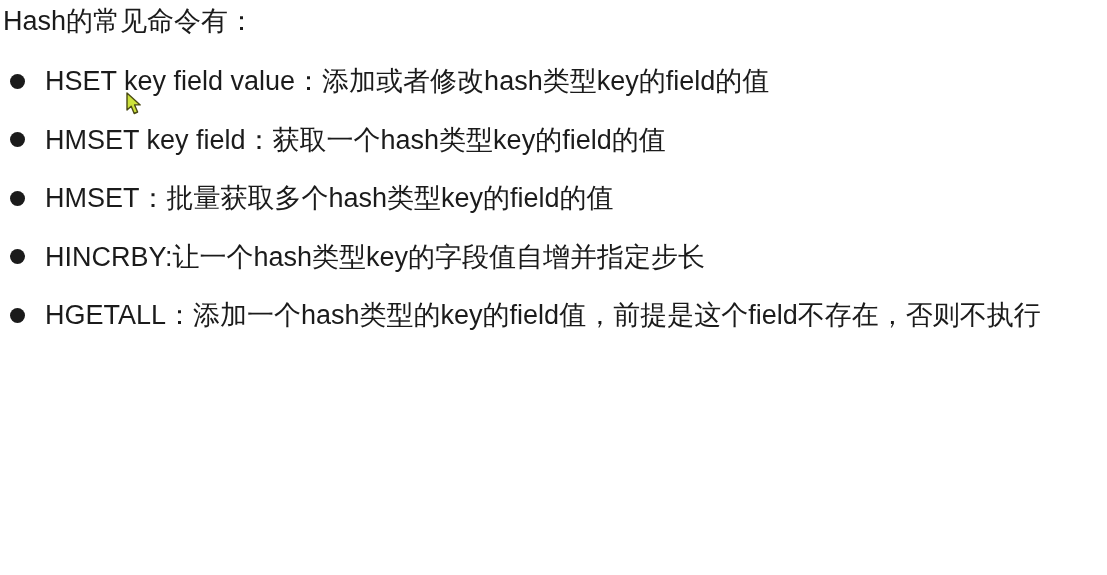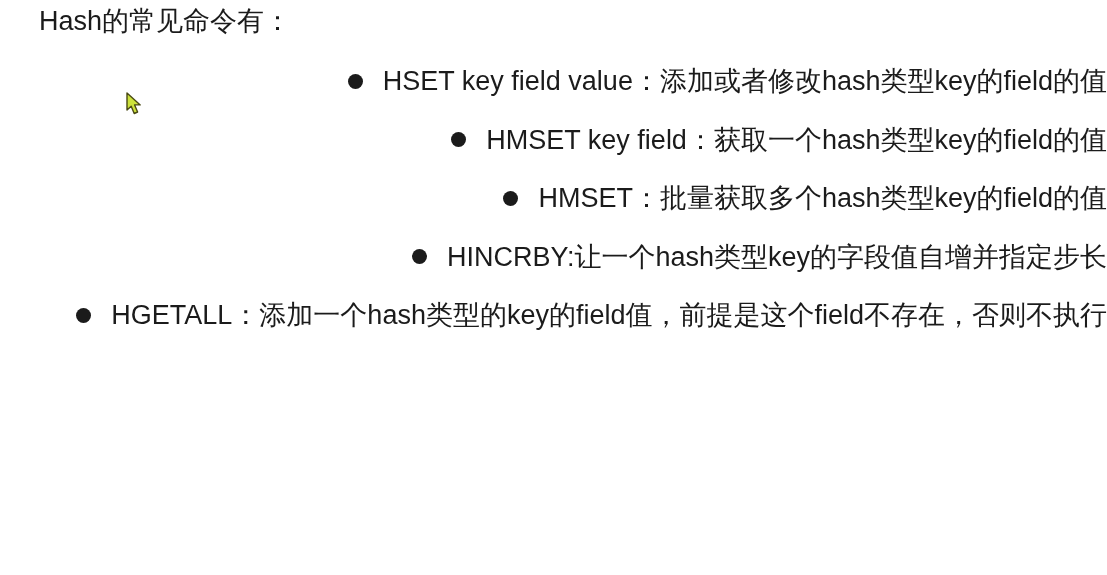--- a/index.html
+++ b/index.html
@@ -17,37 +17,35 @@
     -webkit-font-smoothing: antialiased;
   }
   .page-title {
     position: absolute;
     left: 3px;
     top: 4px;
     font-size: 27px;
     line-height: 34px;
     font-weight: 400;
     white-space: nowrap;
-    margin-left: 36px;
   }
   .command-list {
     position: absolute;
     left: 0;
     top: 52px;
     margin: 0;
     padding: 0;
     list-style: none;
     width: 1107px;
   }
   .command-list li {
     display: flex;
     align-items: center;
     height: 58.5px;
     white-space: nowrap;
-    justify-content: flex-end;
   }
   .bullet {
     flex: 0 0 auto;
     width: 15px;
     height: 15px;
     border-radius: 50%;
     background: #1b1b1b;
     margin-left: 10px;
     margin-right: 20px;
   }

